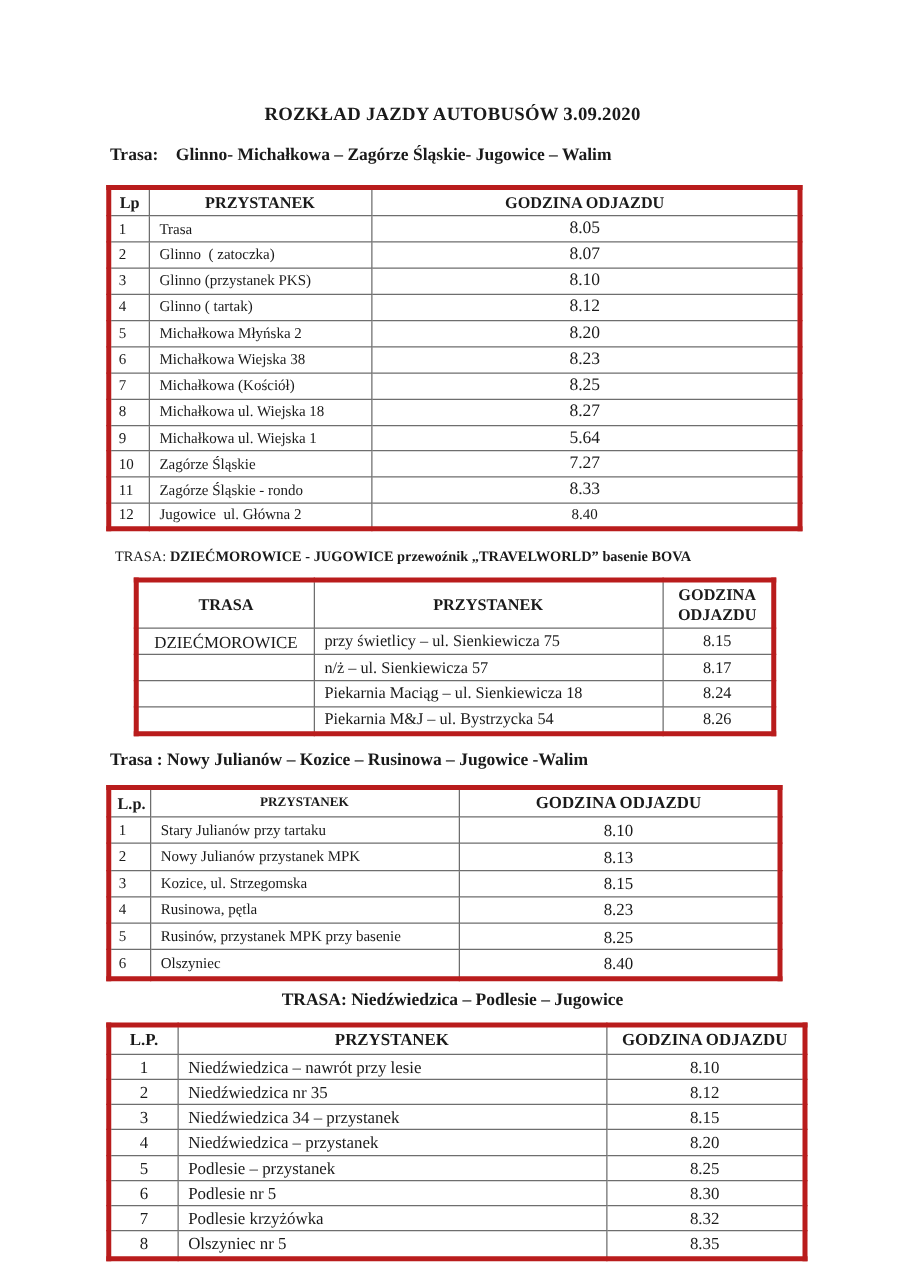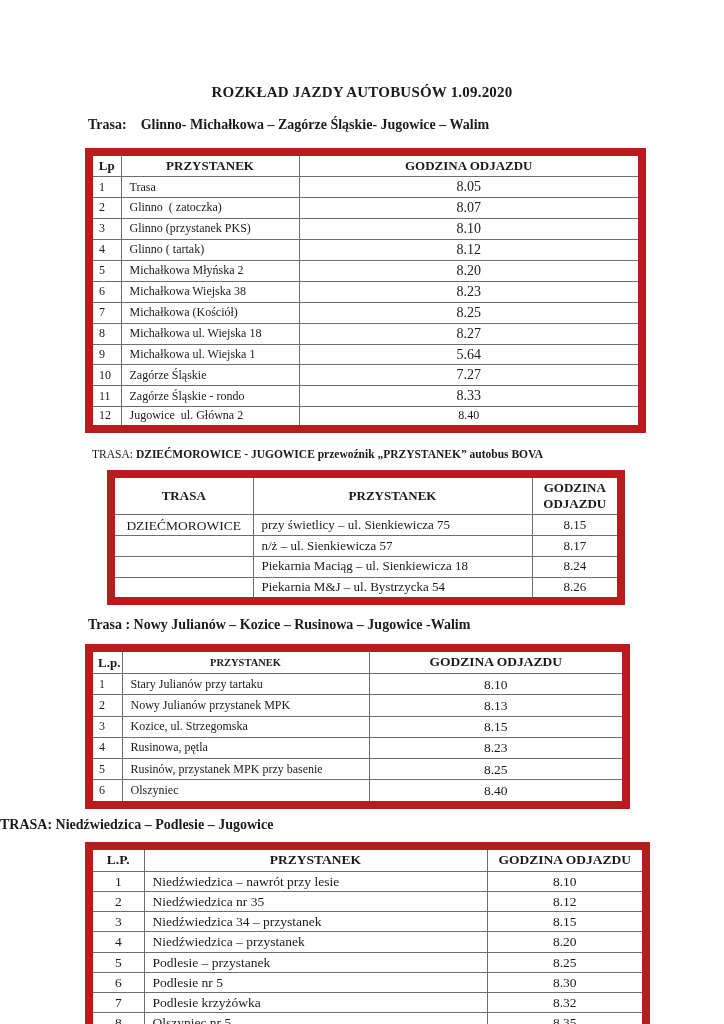--- a/index.html
+++ b/index.html
@@ -9,24 +9,24 @@
     box-sizing:border-box;padding-top:84px;position:relative;overflow:hidden;
   }
   .title{
     text-align:center;font-size:15px;font-weight:bold;letter-spacing:.2px;margin:0;
   }
   .heading{font-size:14px;font-weight:bold;margin:16px 0 12px 88px;}
   .heading .route-label{margin-right:14px;}
   .heading-r2{font-size:11.5px;font-weight:normal;margin:15px 0 0 92px;}
   .heading-r2 .route-bold{font-weight:bold;margin-left:3px;}
   .heading-r3{margin:12px 0 0 88px;}
-  .heading-r4{margin:8px 0 0 0;font-size:14px;font-weight:bold;}
+  .heading-r4{text-align:center;margin:8px 0 0 0;font-size:14px;font-weight:bold;}
   .footer{font-size:14.5px;font-weight:bold;margin:25px 0 0 88px;}
 
-  table.t{border-collapse:collapse;table-layout:fixed;border:8px solid #b91c1c;}
+  table.t{border-collapse:collapse;table-layout:fixed;border:4px solid #b91c1c;}
   .t th,.t td{border:1px solid #6e6e6e;overflow:hidden;}
   .t th{font-weight:bold;text-align:center;padding:2px 1px;line-height:1.25;}
   .t td{padding:1px 0;line-height:1.28;}
   .c-stop{text-align:left;padding-left:8px !important;white-space:pre-wrap;}
   .c-lp{text-align:left;padding-left:6px !important;}
   .c-lp-center{text-align:center;}
   .c-time{text-align:center;}
   .c-trasa{text-align:center;}
 
   .t1{margin:15px 0 0 85px;width:553px;}
@@ -49,21 +49,21 @@
 
   .t4{margin:9px 0 0 85px;width:557px;}
   .t4 th{font-size:13.5px;}
   .t4 td{font-size:13.5px;height:15px;}
 </style>
 </head>
 <body>
 
 <div class="doc">
 
-  <h1 class="title">ROZKŁAD JAZDY AUTOBUSÓW 1.09.2020</h1>
+  <h1 class="title">ROZKŁAD JAZDY AUTOBUSÓW 3.09.2020</h1>
 
   <div class="heading">
     <span class="route-label">Trasa:</span><span>Glinno- Michałkowa – Zagórze Śląskie- Jugowice – Walim</span>
   </div>
 
   <table class="t t1">
     <colgroup>
         <col style="width:32px">
         <col style="width:178px">
         <col style="width:343px">
@@ -133,21 +133,21 @@
         </tr>
         <tr>
           <td class="c-lp">12</td>
           <td class="c-stop">Jugowice  ul. Główna 2</td>
           <td class="c-time">8.40</td>
         </tr>
       </tbody>
   </table>
 
   <div class="heading-r2">
-    <span>TRASA:</span><span class="route-bold">DZIEĆMOROWICE - JUGOWICE przewoźnik „PRZYSTANEK” autobus BOVA</span>
+    <span>TRASA:</span><span class="route-bold">DZIEĆMOROWICE - JUGOWICE przewoźnik „TRAVELWORLD” basenie BOVA</span>
   </div>
 
   <table class="t t2">
     <colgroup>
         <col style="width:142px">
         <col style="width:279px">
         <col style="width:89px">
       </colgroup>
     <thead>
       <tr>

